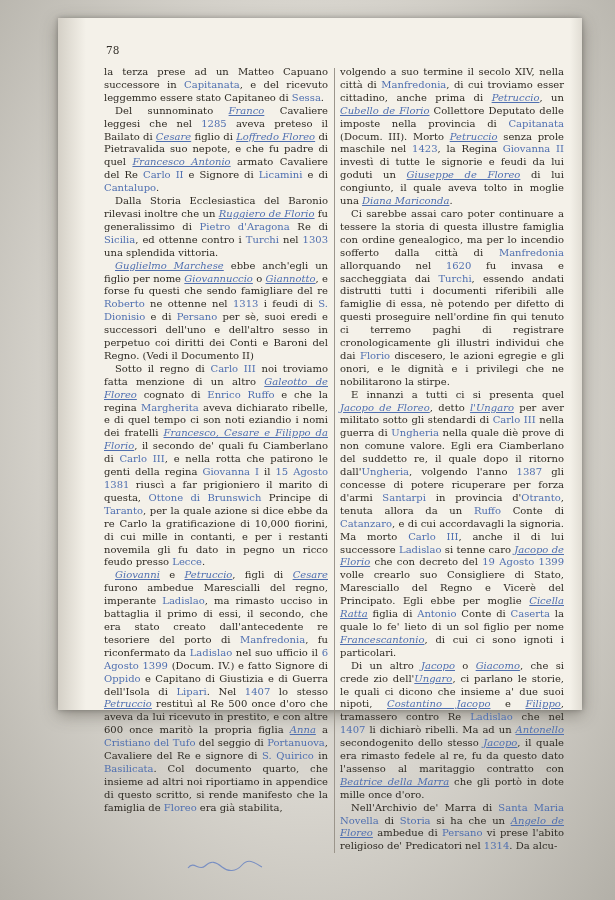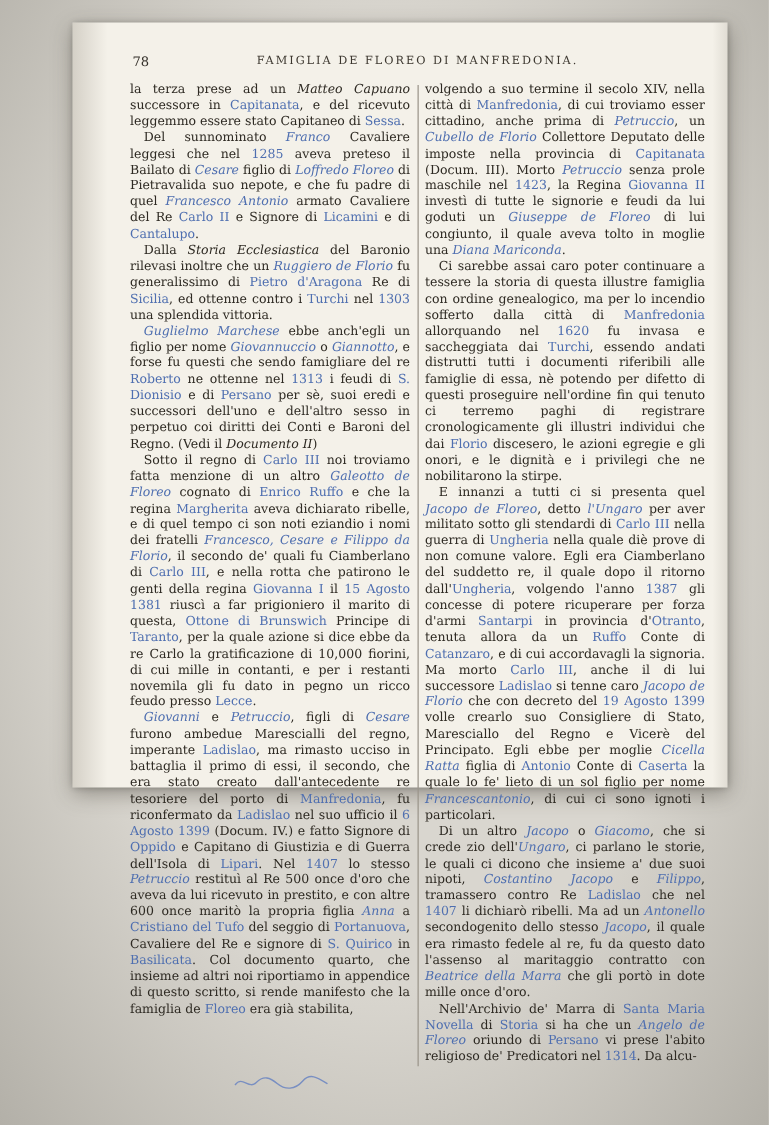--- a/index.html
+++ b/index.html
@@ -8,21 +8,21 @@
     background:#bdbab2;
     font-family:"DejaVu Serif","Liberation Serif",serif;
     overflow:hidden;
   }
   .scan {
     position:relative; width:615px; height:900px;
     background:radial-gradient(ellipse at 50% 45%, #d9d6cf 55%, #b3b0a8 100%);
     overflow:hidden;
   }
   .page {
-    position:absolute; left:58px; top:18px; width:524px; height:612px;
+    position:absolute; left:58px; top:18px; width:524px; height:692px;
     background:#f4f1e9;
     box-shadow:0 0 5px rgba(0,0,0,.25), 0 5px 16px rgba(55,50,40,.4);
   }
   .page::before {
     content:""; position:absolute; left:0; top:0; bottom:0; width:28px;
     background:linear-gradient(90deg, rgba(85,75,60,.20), rgba(85,75,60,0));
     pointer-events:none;
   }
   .page::after {
     content:""; position:absolute; right:0; top:0; bottom:0; width:12px;
@@ -41,51 +41,50 @@
   }
   .cols { display:flex; margin-left:46px; width:460px; align-items:stretch; }
   .col { width:224px; }
   .colrule { width:1px; margin:2px 5px 0 6px; background:#9b958b; }
   .para {
     font-size:10px; line-height:12.9px; text-align:justify;
     color:var(--ink,#2e2a23); hyphens:auto; -webkit-hyphens:auto;
   }
   .ind { text-indent:11px; }
   .b  { color:var(--link,#4f6fb0); }
-  .i  { font-style:italic; }
-  .bi { color:var(--link,#4f6fb0); font-style:italic; }
+  .i  { }
+  .bi { color:var(--link,#4f6fb0); font-style:italic;text-decoration:underline; }
   .inkmark { position:absolute; left:128px; top:840px; opacity:.85; }
 </style>
 </head>
 <body>
 
 <div class="scan">
   <div class="page">
 
     <header class="pagehead">
       <span class="pagenum">78</span>
-      <span class="runhead">FAMIGLIA DE FLOREO DI MANFREDONIA.</span>
     </header>
 
     <main class="cols">
       <div class="col" id="col-left">
           <p class="para"><span>la terza prese ad un </span><span class="i">Matteo Capuano</span><span> successore in </span><span class="b">Capitanata</span><span>, e del ricevuto leggemmo essere stato Capitaneo di </span><span class="b">Sessa</span><span>.</span></p>
           <p class="para ind"><span>Del sunnominato </span><span class="bi">Franco</span><span> Cavaliere leggesi che nel </span><span class="b">1285</span><span> aveva preteso il Bailato di </span><span class="bi">Cesare</span><span> figlio di </span><span class="bi">Loffredo Floreo</span><span> di Pietravalida suo nepote, e che fu padre di quel </span><span class="bi">Francesco Antonio</span><span> armato Cavaliere del Re </span><span class="b">Carlo II</span><span> e Signore di </span><span class="b">Licamini</span><span> e di </span><span class="b">Cantalupo</span><span>.</span></p>
           <p class="para ind"><span>Dalla </span><span class="i">Storia Ecclesiastica</span><span> del Baronio rilevasi inoltre che un </span><span class="bi">Ruggiero de Florio</span><span> fu generalissimo di </span><span class="b">Pietro d'Aragona</span><span> Re di </span><span class="b">Sicilia</span><span>, ed ottenne contro i </span><span class="b">Turchi</span><span> nel </span><span class="b">1303</span><span> una splendida vittoria.</span></p>
           <p class="para ind"><span class="bi">Guglielmo Marchese</span><span> ebbe anch'egli un figlio per nome </span><span class="bi">Giovannuccio</span><span> o </span><span class="bi">Giannotto</span><span>, e forse fu questi che sendo famigliare del re </span><span class="b">Roberto</span><span> ne ottenne nel </span><span class="b">1313</span><span> i feudi di </span><span class="b">S. Dionisio</span><span> e di </span><span class="b">Persano</span><span> per sè, suoi eredi e successori dell'uno e dell'altro sesso in perpetuo coi diritti dei Conti e Baroni del Regno. (Vedi il </span><span class="i">Documento II</span><span>)</span></p>
           <p class="para ind"><span>Sotto il regno di </span><span class="b">Carlo III</span><span> noi troviamo fatta menzione di un altro </span><span class="bi">Galeotto de Floreo</span><span> cognato di </span><span class="b">Enrico Ruffo</span><span> e che la regina </span><span class="b">Margherita</span><span> aveva dichiarato ribelle, e di quel tempo ci son noti eziandio i nomi dei fratelli </span><span class="bi">Francesco, Cesare e Filippo da Florio</span><span>, il secondo de' quali fu Ciamberlano di </span><span class="b">Carlo III</span><span>, e nella rotta che patirono le genti della regina </span><span class="b">Giovanna I</span><span> il </span><span class="b">15 Agosto 1381</span><span> riuscì a far prigioniero il marito di questa, </span><span class="b">Ottone di Brunswich</span><span> Principe di </span><span class="b">Taranto</span><span>, per la quale azione si dice ebbe da re Carlo la gratificazione di 10,000 fiorini, di cui mille in contanti, e per i restanti novemila gli fu dato in pegno un ricco feudo presso </span><span class="b">Lecce</span><span>.</span></p>
           <p class="para ind"><span class="bi">Giovanni</span><span> e </span><span class="bi">Petruccio</span><span>, figli di </span><span class="bi">Cesare</span><span> furono ambedue Marescialli del regno, imperante </span><span class="b">Ladislao</span><span>, ma rimasto ucciso in battaglia il primo di essi, il secondo, che era stato creato dall'antecedente re tesoriere del porto di </span><span class="b">Manfredonia</span><span>, fu riconfermato da </span><span class="b">Ladislao</span><span> nel suo ufficio il </span><span class="b">6 Agosto 1399</span><span> (Docum. IV.) e fatto Signore di </span><span class="b">Oppido</span><span> e Capitano di Giustizia e di Guerra dell'Isola di </span><span class="b">Lipari</span><span>. Nel </span><span class="b">1407</span><span> lo stesso </span><span class="bi">Petruccio</span><span> restituì al Re 500 once d'oro che aveva da lui ricevuto in prestito, e con altre 600 once maritò la propria figlia </span><span class="bi">Anna</span><span> a </span><span class="b">Cristiano del Tufo</span><span> del seggio di </span><span class="b">Portanuova</span><span>, Cavaliere del Re e signore di </span><span class="b">S. Quirico</span><span> in </span><span class="b">Basilicata</span><span>. Col documento quarto, che insieme ad altri noi riportiamo in appendice di questo scritto, si rende manifesto che la famiglia de </span><span class="b">Floreo</span><span> era già stabilita,</span></p>
         </div>
       <div class="colrule"></div>
       <div class="col" id="col-right">
           <p class="para"><span>volgendo a suo termine il secolo XIV, nella città di </span><span class="b">Manfredonia</span><span>, di cui troviamo esser cittadino, anche prima di </span><span class="bi">Petruccio</span><span>, un </span><span class="bi">Cubello de Florio</span><span> Collettore Deputato delle imposte nella provincia di </span><span class="b">Capitanata</span><span> (Docum. III). Morto </span><span class="bi">Petruccio</span><span> senza prole maschile nel </span><span class="b">1423</span><span>, la Regina </span><span class="b">Giovanna II</span><span> investì di tutte le signorie e feudi da lui goduti un </span><span class="bi">Giuseppe de Floreo</span><span> di lui congiunto, il quale aveva tolto in moglie una </span><span class="bi">Diana Mariconda</span><span>.</span></p>
           <p class="para ind"><span>Ci sarebbe assai caro poter continuare a tessere la storia di questa illustre famiglia con ordine genealogico, ma per lo incendio sofferto dalla città di </span><span class="b">Manfredonia</span><span> allorquando nel </span><span class="b">1620</span><span> fu invasa e saccheggiata dai </span><span class="b">Turchi</span><span>, essendo andati distrutti tutti i documenti riferibili alle famiglie di essa, nè potendo per difetto di questi proseguire nell'ordine fin qui tenuto ci terremo paghi di registrare cronologicamente gli illustri individui che dai </span><span class="b">Florio</span><span> discesero, le azioni egregie e gli onori, e le dignità e i privilegi che ne nobilitarono la stirpe.</span></p>
           <p class="para ind"><span>E innanzi a tutti ci si presenta quel </span><span class="bi">Jacopo de Floreo</span><span>, detto </span><span class="bi">l'Ungaro</span><span> per aver militato sotto gli stendardi di </span><span class="b">Carlo III</span><span> nella guerra di </span><span class="b">Ungheria</span><span> nella quale diè prove di non comune valore. Egli era Ciamberlano del suddetto re, il quale dopo il ritorno dall'</span><span class="b">Ungheria</span><span>, volgendo l'anno </span><span class="b">1387</span><span> gli concesse di potere ricuperare per forza d'armi </span><span class="b">Santarpi</span><span> in provincia d'</span><span class="b">Otranto</span><span>, tenuta allora da un </span><span class="b">Ruffo</span><span> Conte di </span><span class="b">Catanzaro</span><span>, e di cui accordavagli la signoria. Ma morto </span><span class="b">Carlo III</span><span>, anche il di lui successore </span><span class="b">Ladislao</span><span> si tenne caro </span><span class="bi">Jacopo de Florio</span><span> che con decreto del </span><span class="b">19 Agosto 1399</span><span> volle crearlo suo Consigliere di Stato, Maresciallo del Regno e Vicerè del Principato. Egli ebbe per moglie </span><span class="bi">Cicella Ratta</span><span> figlia di </span><span class="b">Antonio</span><span> Conte di </span><span class="b">Caserta</span><span> la quale lo fe' lieto di un sol figlio per nome </span><span class="bi">Francescantonio</span><span>, di cui ci sono ignoti i particolari.</span></p>
           <p class="para ind"><span>Di un altro </span><span class="bi">Jacopo</span><span> o </span><span class="bi">Giacomo</span><span>, che si crede zio dell'</span><span class="bi">Ungaro</span><span>, ci parlano le storie, le quali ci dicono che insieme a' due suoi nipoti, </span><span class="bi">Costantino Jacopo</span><span> e </span><span class="bi">Filippo</span><span>, tramassero contro Re </span><span class="b">Ladislao</span><span> che nel </span><span class="b">1407</span><span> li dichiarò ribelli. Ma ad un </span><span class="bi">Antonello</span><span> secondogenito dello stesso </span><span class="bi">Jacopo</span><span>, il quale era rimasto fedele al re, fu da questo dato l'assenso al maritaggio contratto con </span><span class="bi">Beatrice della Marra</span><span> che gli portò in dote mille once d'oro.</span></p>
-          <p class="para ind"><span>Nell'Archivio de' Marra di </span><span class="b">Santa Maria Novella</span><span> di </span><span class="b">Storia</span><span> si ha che un </span><span class="bi">Angelo de Floreo</span><span> oriundo di </span><span class="b">Persano</span><span> vi prese l'abito religioso de' Predicatori nel </span><span class="b">1314</span><span>. Da alcu-</span></p>
+          <p class="para ind"><span>Nell'Archivio de' Marra di </span><span class="b">Santa Maria Novella</span><span> di </span><span class="b">Storia</span><span> si ha che un </span><span class="bi">Angelo de Floreo</span><span> ambedue di </span><span class="b">Persano</span><span> vi prese l'abito religioso de' Predicatori nel </span><span class="b">1314</span><span>. Da alcu-</span></p>
         </div>
     </main>
 
     <svg class="inkmark" width="78" height="16" viewBox="0 0 78 16" aria-hidden="true">
       <path d="M2 10 C8 2, 13 14, 19 8 S 30 4, 36 9 S 50 14, 56 7 S 68 4, 76 9" fill="none" stroke="#6b85c2" stroke-width="1.1"></path>
     </svg>
 
   </div>
 </div>
 

